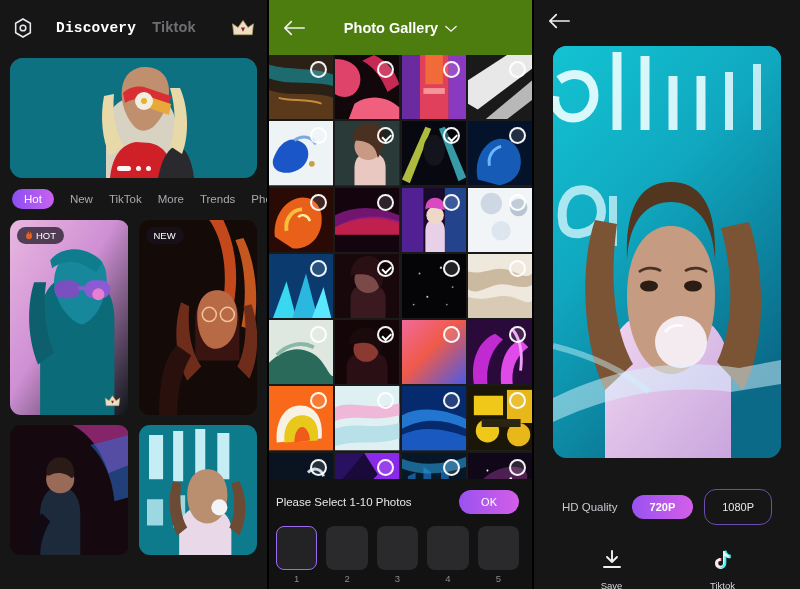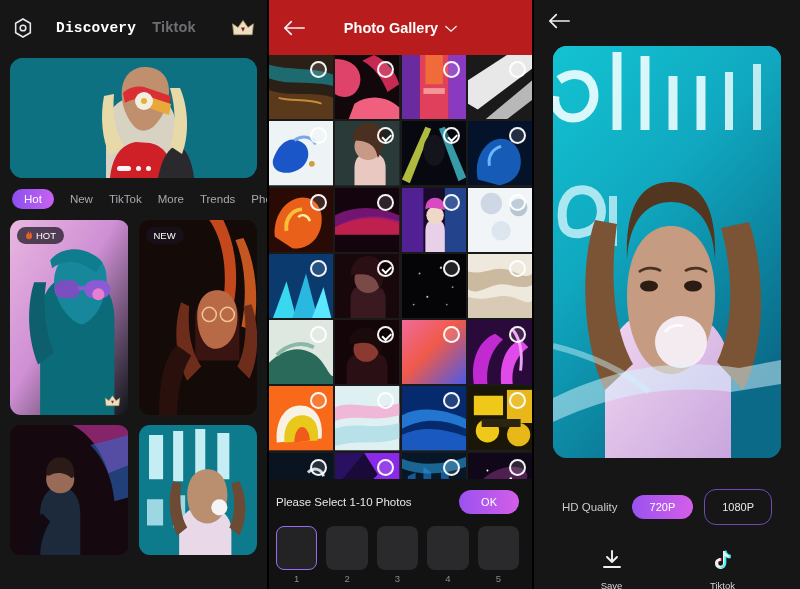--- a/index.html
+++ b/index.html
@@ -48,21 +48,21 @@
     position: absolute; top: 7px; left: 7px; z-index: 3;
     display: flex; align-items: center; gap: 3px;
     background: rgba(25,20,30,.72); color: #fff;
     font-size: 9.5px; padding: 3px 8px; border-radius: 9px;
   }
   .flame { width: 8px; height: 9px; }
   .card-crown { position: absolute; right: 8px; bottom: 7px; width: 17px; height: 14px; z-index: 3; }
 
   
   .p2-header { height: 55px; display: flex; align-items: center; justify-content: center;
-               position: relative; background: #b91c1c; }
+               position: relative; background: #4d7c0f; }
   .back-arrow { position: absolute; left: 14px; width: 22px; height: 18px; }
   .p2-title { font-size: 14.5px; font-weight: bold; color: #fff; }
   .chev { margin-left: 7px; display: inline-block; vertical-align: 2px; }
 
   .grid { display: grid; grid-template-columns: repeat(4, 1fr); gap: 2px; padding: 0 0 0 0; }
   .cell { position: relative; width: 100%; padding-top: 100%; overflow: hidden; background: #222; }
   .cell > .cellbg { position: absolute; inset: 0; }
   .sel {
     position: absolute; top: 6px; right: 6px; width: 17px; height: 17px;
     border-radius: 50%; border: 2px solid rgba(255,255,255,.95);
@@ -93,21 +93,21 @@
 
   
   .p3-header { height: 46px; display: flex; align-items: center; padding: 0 14px; }
   .preview {
     margin: 0 19px; height: 412px; border-radius: 14px; overflow: hidden; position: relative;
     background: linear-gradient(165deg,#12b8c9 0%,#17c4d0 35%,#0e8fa5 70%,#0a6a85 100%);
   }
   .hdrow { display: flex; align-items: center; justify-content: center; gap: 11px; margin-top: 31px; }
   .hd-label { font-size: 11.5px; color: #c9c9cf; margin-right: 3px; }
   .q-on { background: linear-gradient(90deg,#9a52f0,#d45ee8); color: #fff;
-          font-size: 11px; padding: 6px 18px; border-radius: 12px; }
+          font-size: 11px; padding: 6px 18px; border-radius: 12px; font-weight: bold; }
   .q-off { border: 1px solid #6d4bb0; color: #e9e9ee;
            font-size: 11px; padding: 11px 17px; border-radius: 12px; }
   .share { display: flex; justify-content: space-around; align-items: flex-start;
            padding: 22px 22px 0 22px; }
   .share-item { display: flex; flex-direction: column; align-items: center; gap: 7px; width: 56px; }
   .share-ic { height: 26px; display: flex; align-items: center; justify-content: center; }
   .share-lb { font-size: 9.5px; color: #d5d5da; }
   .ig-tile { width: 26px; height: 26px; border-radius: 7px;
              background: linear-gradient(45deg,#f9d423 0%,#ef5f3c 40%,#e0318f 75%,#a02fd1 100%);
              display: flex; align-items: center; justify-content: center; }

